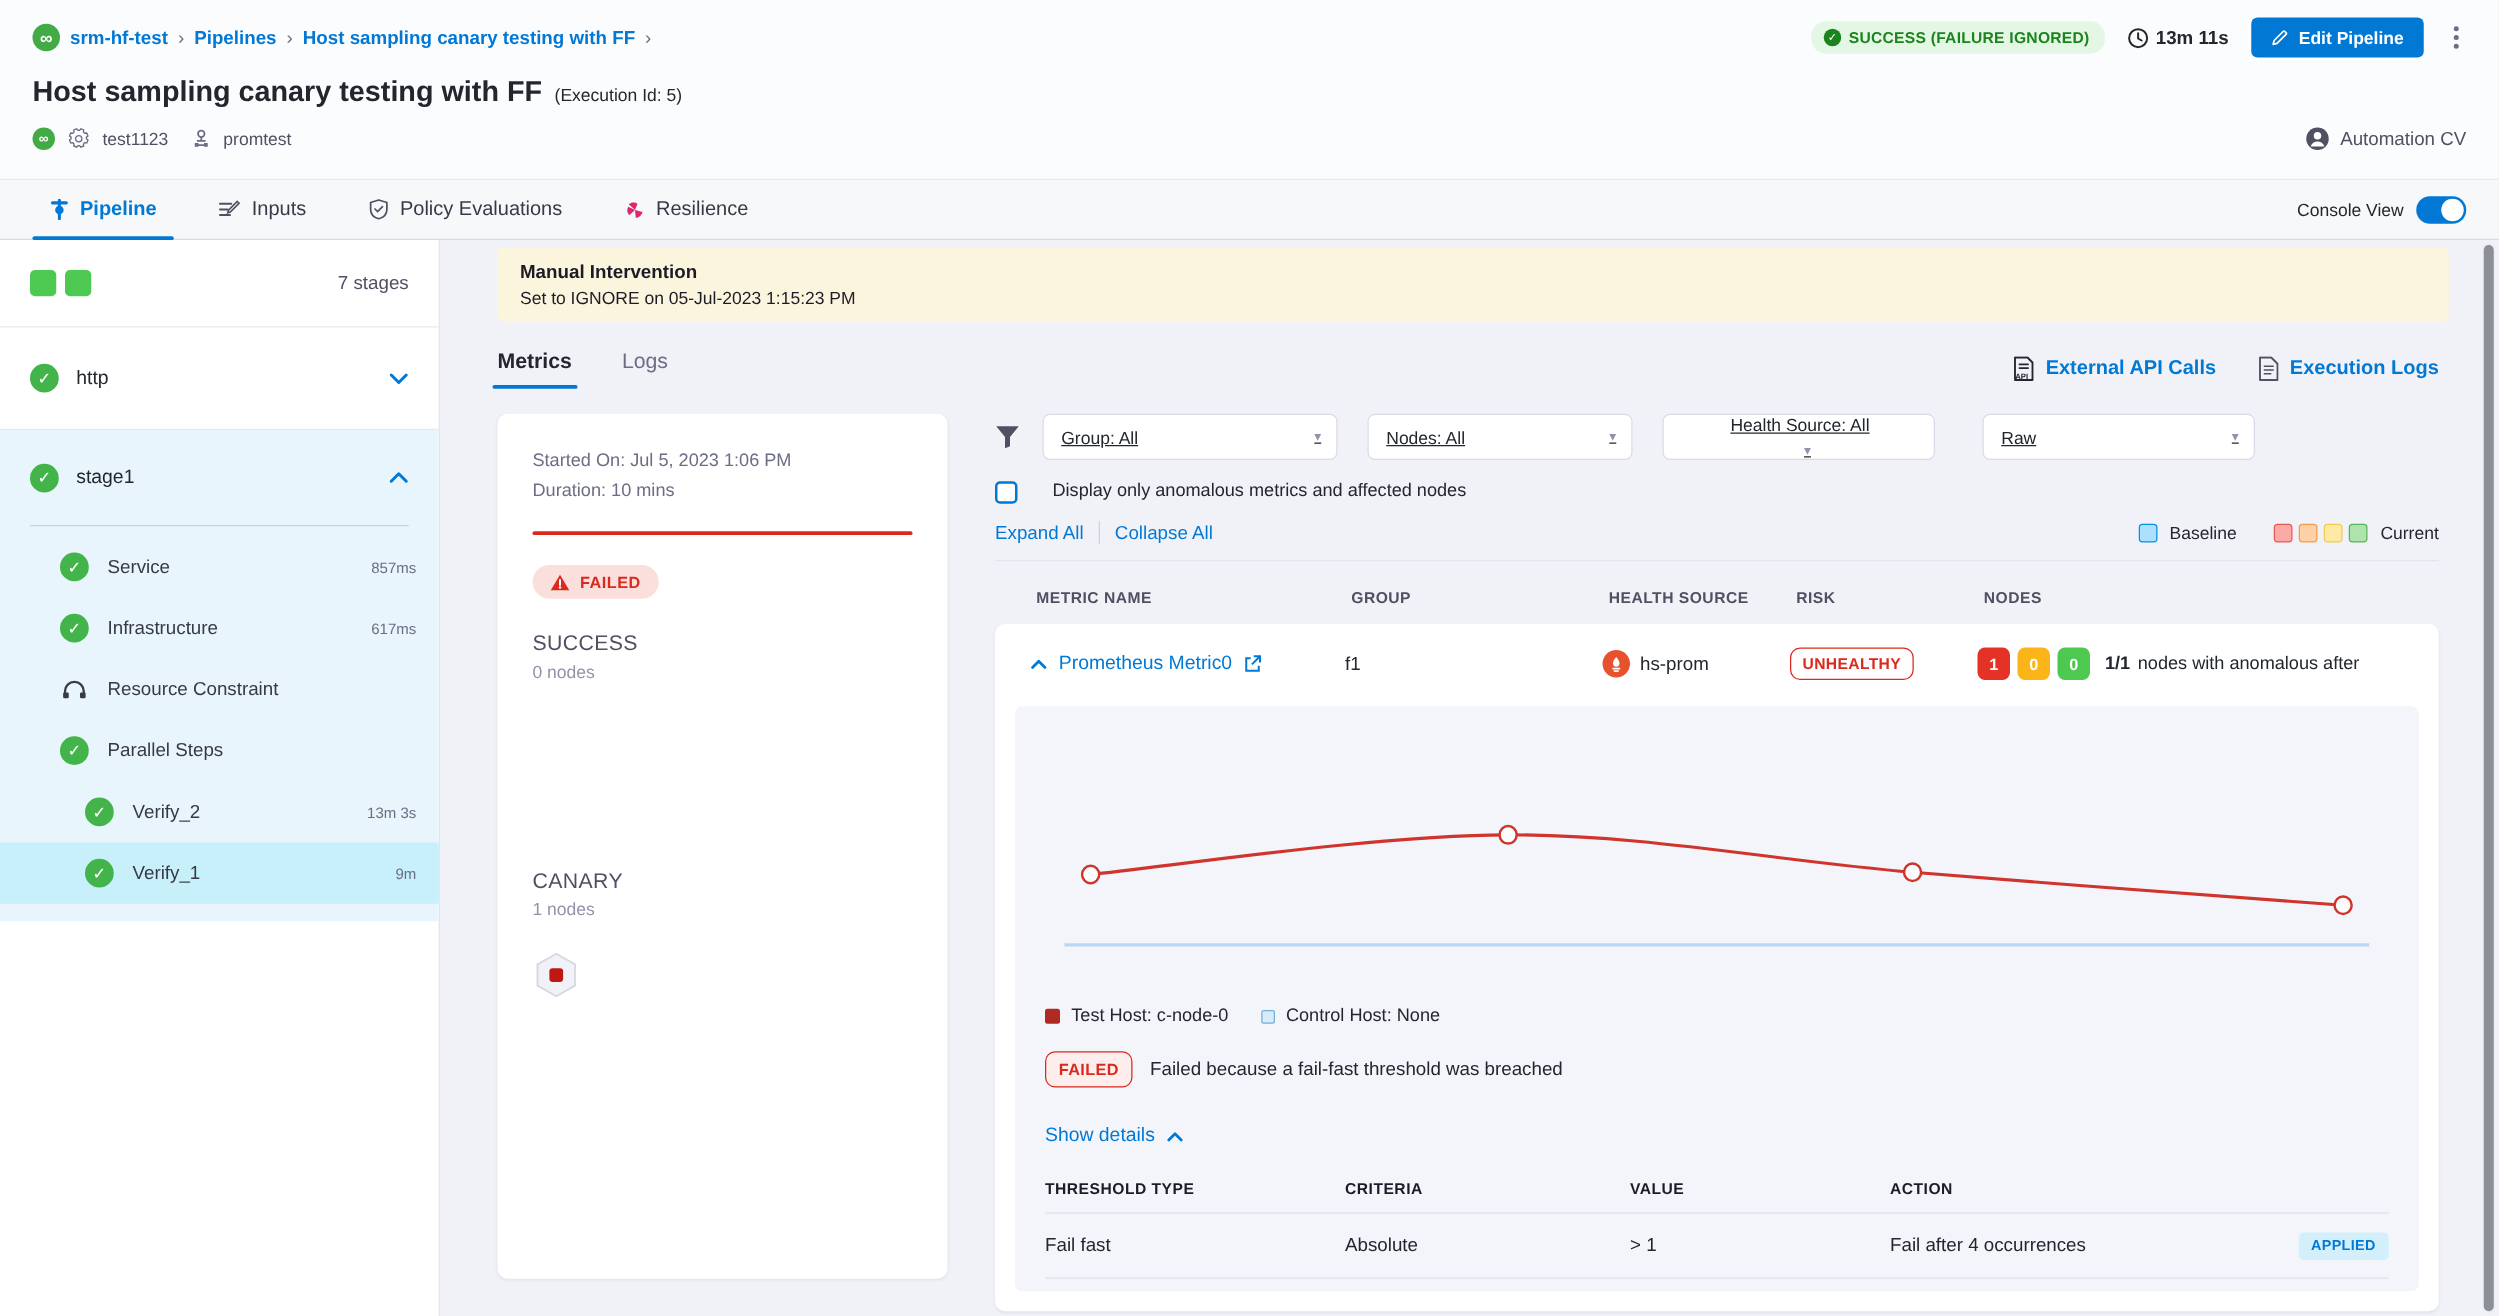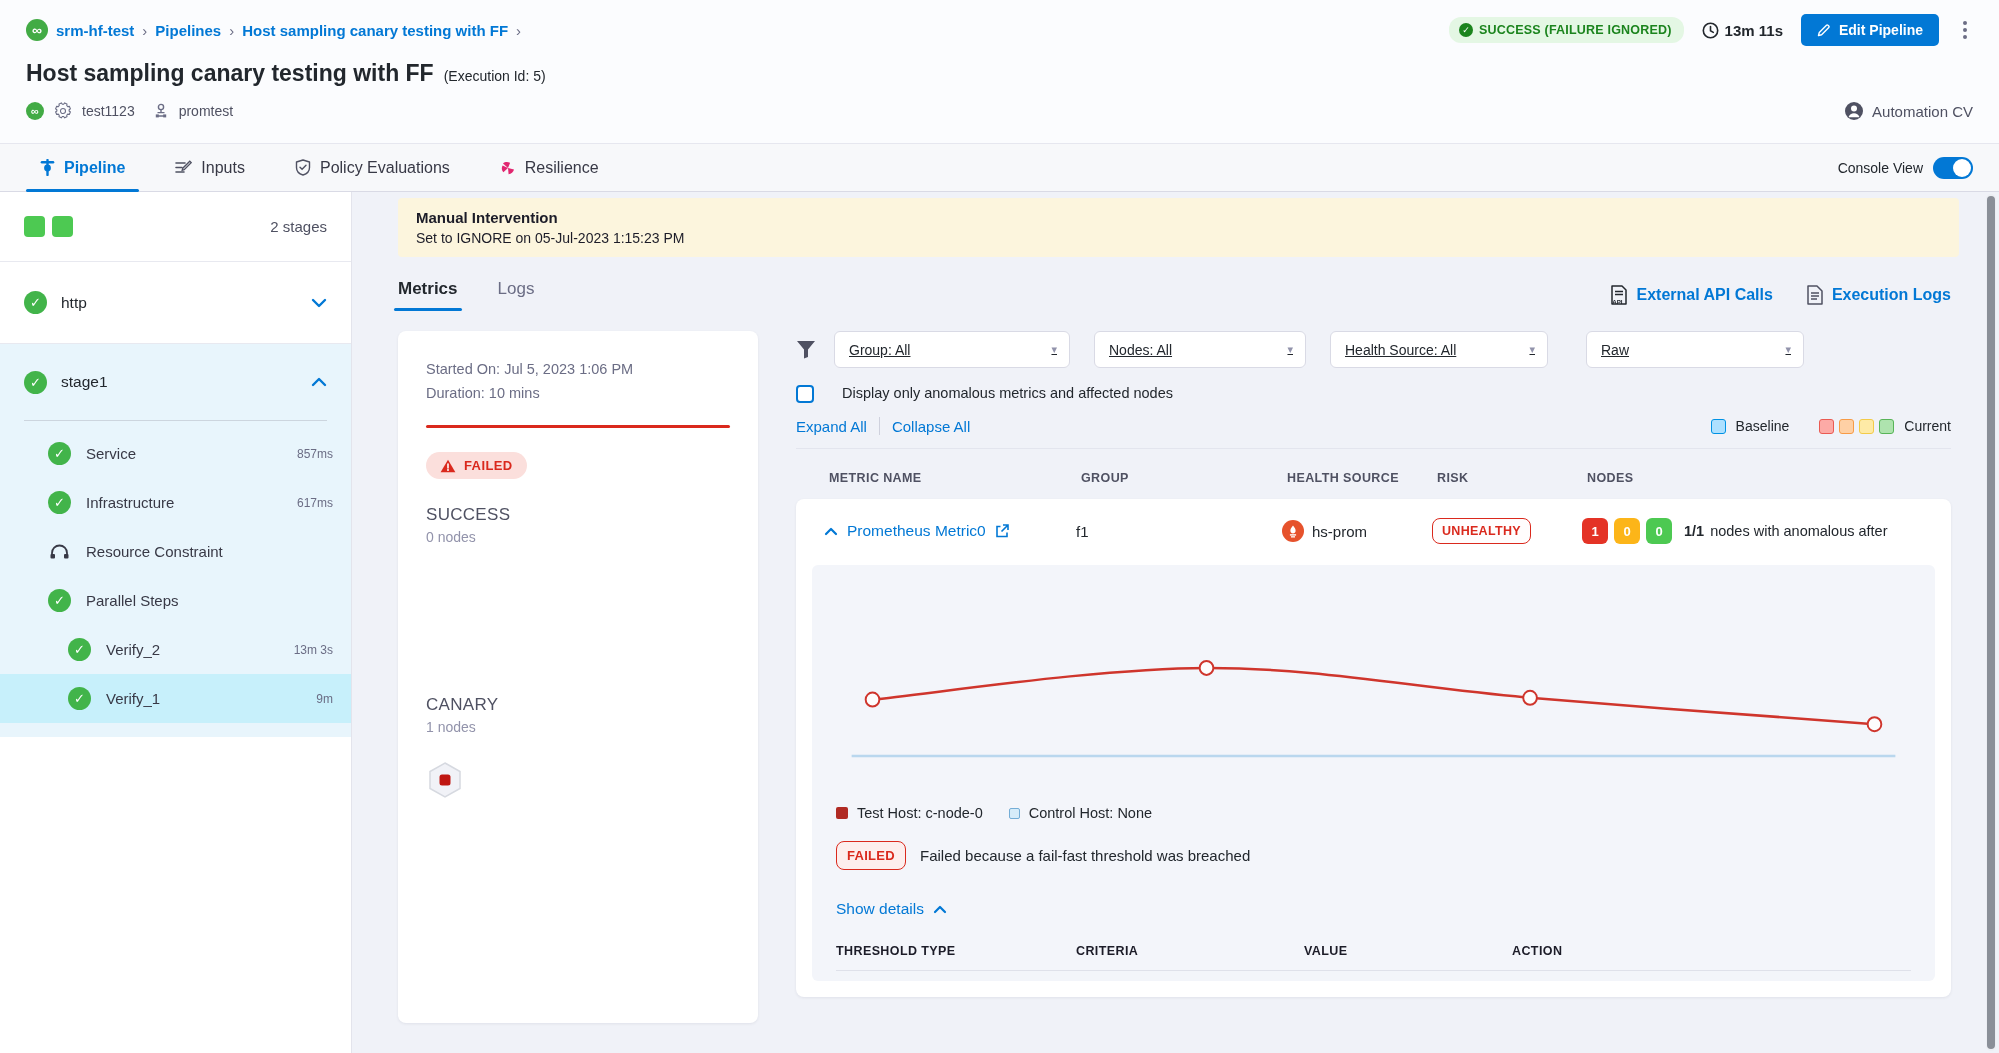--- a/index.html
+++ b/index.html
@@ -80,21 +80,21 @@
   .hexwrap { margin-top:26px; }
 
   .metrics-area { flex:1; min-width:0; }
   .filter-row { display:flex; align-items:center; gap:12px; }
   .funnel { margin-right:6px; }
   .select { background:#fff; border:1px solid #d9dae5; border-radius:6px; height:37px; display:flex; align-items:center; padding:0 12px 0 14px; font-size:14px; color:#22272d; cursor:pointer;text-decoration:underline; }
   .select .sv { flex:1; }
   .select .carat { color:#9293ab; font-size:11px; margin-left:12px; }
   .sel-group { width:236px; }
   .sel-nodes { width:212px; margin-left:12px; }
-  .sel-hs { width:218px; margin-left:12px; }
+  .sel-hs { width:218px; margin-left:12px;flex-direction:column; }
   .sel-raw { width:218px; margin-left:26px; }
   .chk-row { display:flex; align-items:flex-start; gap:28px; margin-top:17px; font-size:14.5px; color:#22272d; }
   .checkbox { width:18px; height:18px; border:2px solid #0278d5; border-radius:4px; background:#fff; cursor:pointer; }
   .expand-row { display:flex; align-items:center; margin-top:14px; padding-bottom:13px; border-bottom:1px solid #e3e5ee; font-size:15px; }
   .tlink { color:#0278d5; cursor:pointer; }
   .vsep { width:1px; height:18px; background:#cfd1dd; margin:0 12px; }
   .legend { margin-left:auto; display:flex; align-items:center; gap:8px; font-size:14px; color:#22272d; }
   .lg-sq { width:15px; height:15px; border-radius:3px; }
   .lg-baseline { background:#ade0ff; border:1.5px solid #0092e4; margin-right:2px; }
   .lg-red { background:#fcaaa6; border:1.5px solid #ea5a52; }
@@ -254,21 +254,21 @@
         </div>
     </div>
   </div>
 
   <div class="bodyrow">
 
     <aside class="sidebar">
       <div class="stagecount-row">
         <span class="stage-sq"></span>
         <span class="stage-sq"></span>
-        <span class="stagecount-label">2 stages</span>
+        <span class="stagecount-label">7 stages</span>
       </div>
 
       <div class="nav-stage">
         <span class="check-circle">✓</span>
         <span class="lbl">http</span>
         <svg class="chev icon-svg" width="16" height="10" viewBox="0 0 16 10">
             <path d="M2 2l6 6 6-6" fill="none" stroke="#0278d5" stroke-width="2.4" stroke-linecap="round" stroke-linejoin="round"></path>
           </svg>
       </div>
 
@@ -492,20 +492,29 @@
                     <path d="M2 7l5-5 5 5" fill="none" stroke="#0278d5" stroke-width="2.2" stroke-linecap="round" stroke-linejoin="round"></path>
                   </svg>
               </div>
 
               <div class="th-grid th-head">
                 <span>THRESHOLD TYPE</span>
                 <span>CRITERIA</span>
                 <span>VALUE</span>
                 <span>ACTION</span>
               </div>
+              <div class="th-grid th-row">
+                <span>Fail fast</span>
+                <span>Absolute</span>
+                <span>&gt; 1</span>
+                <span class="action-cell">
+                  <span>Fail after 4 occurrences</span>
+                  <span class="applied-badge">APPLIED</span>
+                </span>
+              </div>
             </div>
           </div>
 
         </div>
       </div>
     </main>
   </div>
 
   <div class="scroll-track"></div>
   <div class="scroll-thumb"></div>

